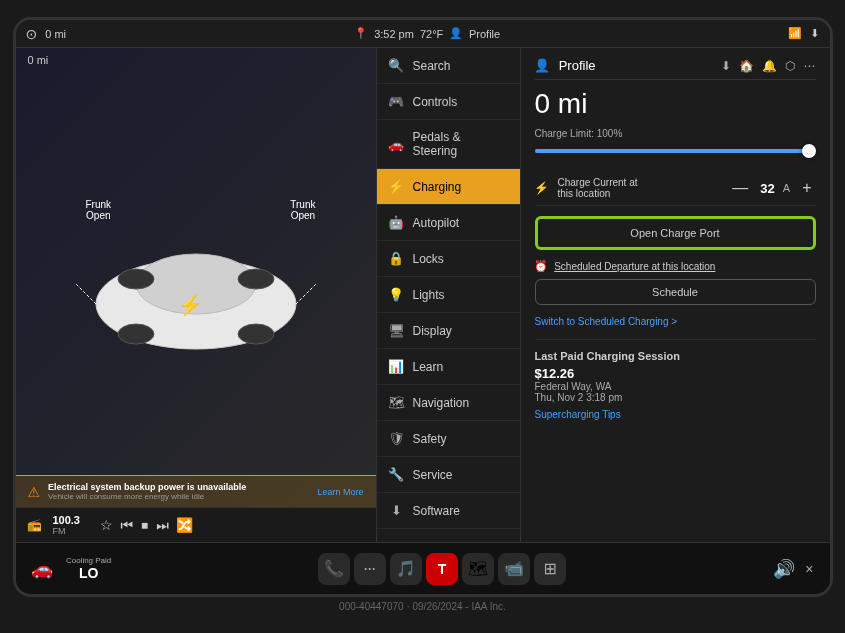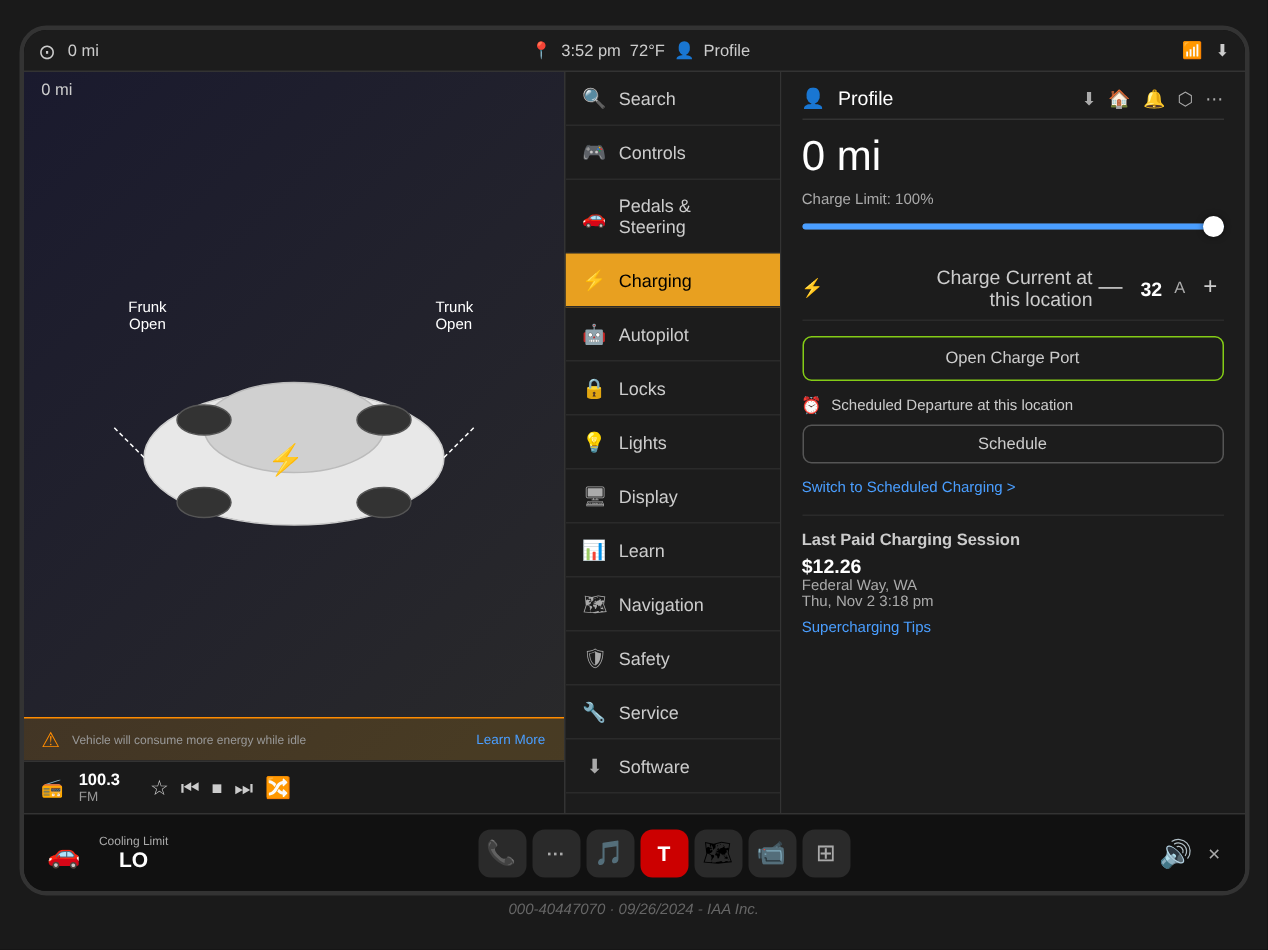--- a/index.html
+++ b/index.html
@@ -234,39 +234,39 @@
     }
 
     .charge-current-section {
       display: flex;
       align-items: center;
       margin-bottom: 10px;
       padding: 6px 0;
       border-bottom: 1px solid #2a2a2a;
     }
     .charge-current-icon { color: #ccc; font-size: 12px; margin-right: 8px; }
-    .charge-current-label { color: #ccc; font-size: 13px; flex: 1; text-align: right; }
+    .charge-current-label { color: #ccc; font-size: 10px; flex: 1; }
     .charge-control {
       display: flex;
       align-items: center;
       gap: 8px;
     }
     .charge-btn {
       color: #ccc;
       font-size: 16px;
       cursor: pointer;
       padding: 2px 4px;
     }
     .charge-value { color: #fff; font-size: 13px; font-weight: bold; }
     .charge-unit { color: #aaa; font-size: 11px; }
 
     .open-charge-port-btn {
       width: 100%;
       background: transparent;
-      border: 1px solid #84cc16;
+      border: 3px solid #84cc16;
       color: #ccc;
       padding: 8px;
       border-radius: 6px;
       font-size: 11px;
       cursor: pointer;
       margin-bottom: 10px;
       text-align: center;
     }
 
     .scheduled-section {
@@ -274,21 +274,21 @@
       padding-bottom: 10px;
       border-bottom: 1px solid #2a2a2a;
     }
     .scheduled-header {
       display: flex;
       align-items: center;
       gap: 6px;
       margin-bottom: 6px;
     }
     .scheduled-icon { color: #aaa; font-size: 11px; }
-    .scheduled-title { color: #ccc; font-size: 10px; }
+    .scheduled-title { color: #ccc; font-size: 10px; text-decoration: underline; }
     .schedule-btn {
       width: 100%;
       background: transparent;
       border: 1px solid #555;
       color: #ccc;
       padding: 6px;
       border-radius: 6px;
       font-size: 11px;
       cursor: pointer;
       text-align: center;
@@ -357,21 +357,20 @@
       justify-content: center;
       font-size: 16px;
       cursor: pointer;
     }
 
     .footer-text {
       color: #666;
       font-size: 10px;
       text-align: center;
       padding: 4px 0;
-      font-style: italic;
     }
 
     
     ::-webkit-scrollbar { width: 3px; }
     ::-webkit-scrollbar-track { background: #1c1c1c; }
     ::-webkit-scrollbar-thumb { background: #444; border-radius: 2px; }
   </style>
 </head>
 <body>
 
@@ -401,21 +400,21 @@
       <div class="car-top-info">
         <span>0 mi</span>
       </div>
 
       <div class="car-image-area">
 
         <div style="position:relative; width:280px; height:180px;">
           <div class="frunk-label" style="top:15px;left:30px;color:#fff;font-size:10px;text-align:center;">
             Frunk<br>Open
           </div>
-          <div class="trunk-label" style="top:15px;right:20px;color:#fff;font-size:10px;text-align:left;">
+          <div class="trunk-label" style="top:15px;right:20px;color:#fff;font-size:10px;text-align:center;">
             Trunk<br>Open
           </div>
           
           <svg width="280" height="160" viewBox="0 0 280 160" style="margin-top:20px;">
 
             <ellipse cx="140" cy="100" rx="100" ry="45" fill="#e8e8e8" stroke="#ccc" stroke-width="1"></ellipse>
 
             <ellipse cx="140" cy="80" rx="60" ry="30" fill="#d0d0d0" stroke="#bbb" stroke-width="1"></ellipse>
 
             <ellipse cx="80" cy="130" rx="18" ry="10" fill="#333" stroke="#555" stroke-width="1"></ellipse>
@@ -427,20 +426,21 @@
 
             <line x1="40" y1="100" x2="20" y2="80" stroke="#fff" stroke-width="1" stroke-dasharray="3,2"></line>
             <line x1="240" y1="100" x2="260" y2="80" stroke="#fff" stroke-width="1" stroke-dasharray="3,2"></line>
           </svg>
         </div>
       </div>
 
       <div class="warning-bar">
         <span class="warning-icon">⚠</span>
         <div class="warning-text-group">
+          <div class="warning-title">Electrical system backup power is unavailable</div>
           <div class="warning-sub">Vehicle will consume more energy while idle</div>
         </div>
         <span class="learn-more">Learn More</span>
       </div>
 
       <div class="music-bar">
         <span style="color:#aaa;font-size:12px;">📻</span>
         <div>
           <div class="music-freq">100.3</div>
           <div class="music-type">FM</div>
@@ -568,21 +568,21 @@
       </div>
     </div>
   </div>
 
   <div class="taskbar">
     <div class="taskbar-left">
       <div class="taskbar-item">
         <span class="taskbar-icon">🚗</span>
       </div>
       <div class="temp-display">
-        <span class="temp-sub">Cooling Limit</span>
+        <span class="temp-sub">Cooling Paid</span>
         <span class="temp-val">LO</span>
       </div>
     </div>
 
     <div class="taskbar-center">
       <div class="taskbar-app" style="background:#2a2a2a;">
         <span>📞</span>
       </div>
       <div class="taskbar-app" style="background:#2a2a2a;color:#aaa;font-size:12px;font-weight:bold;">
         <span>···</span>

